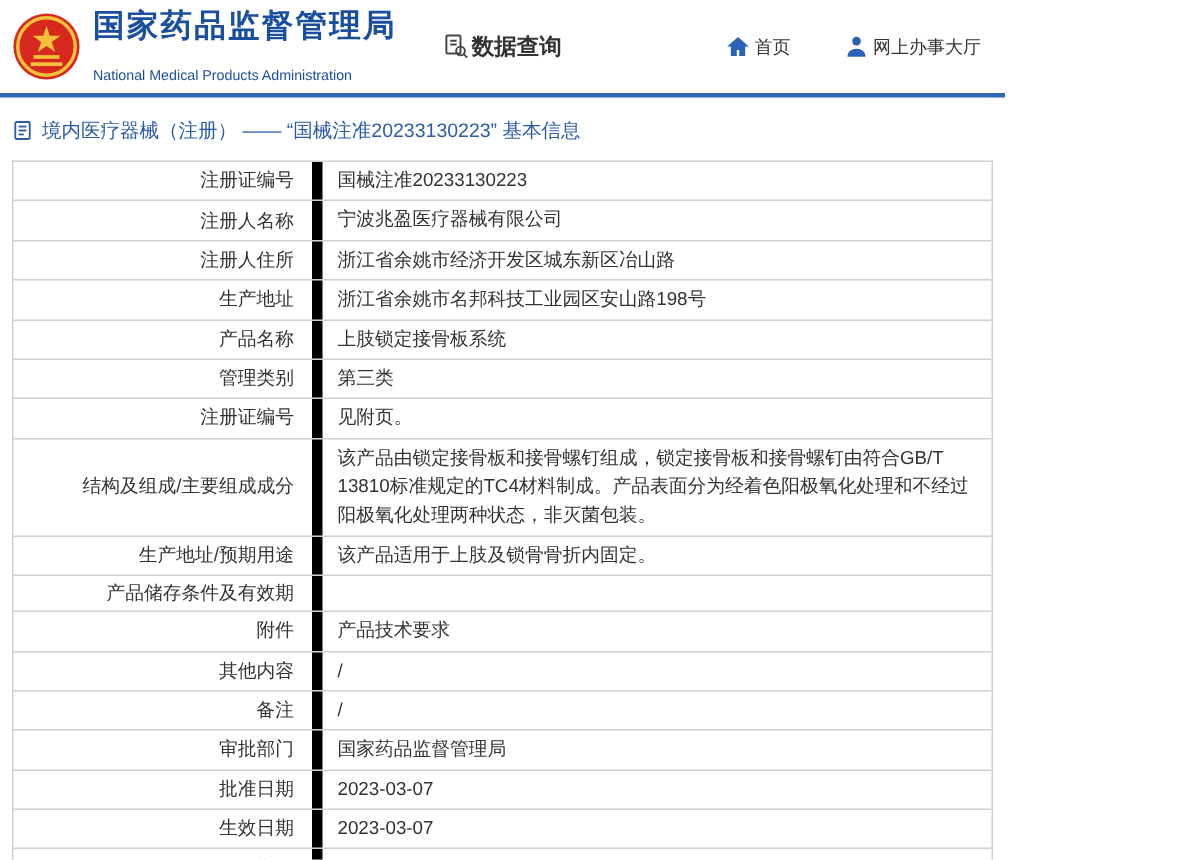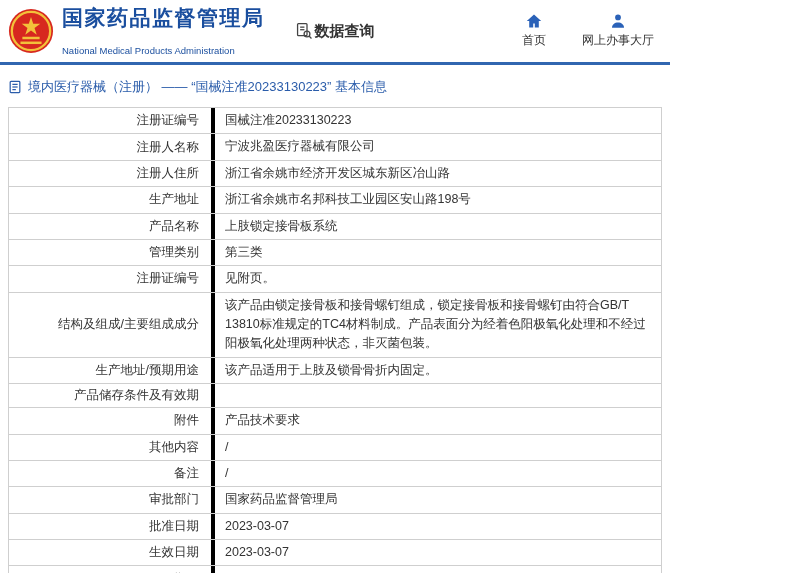--- a/index.html
+++ b/index.html
@@ -12,32 +12,32 @@
   .page { width:670px; }
 
   
   .header { display:flex; align-items:center; height:62px; padding:0 16px 0 8px; }
   .emblem { width:46px; height:46px; flex:0 0 auto; }
   .title-block { margin-left:8px; }
   .org-cn { color:#1a4e9e; font-size:21px; font-weight:bold; letter-spacing:1.5px; line-height:1.1; }
   .org-en { color:#1a4e9e; font-size:9.5px; margin-top:16px; }
   .data-query { display:flex; align-items:center; gap:2px; margin-left:30px; font-size:15px; font-weight:bold; color:#333; cursor:pointer; }
   .spacer { flex:1; }
-  .nav-item { display:flex; flex-direction:column; align-items:center; gap:3px; margin-left:36px; font-size:12px; color:#333; cursor:pointer; }
+  .nav-item { display:flex; flex-direction:row; align-items:center; gap:3px; margin-left:36px; font-size:12px; color:#333; cursor:pointer; }
 
   .blue-line { height:3px; background:#3166b0; }
 
   
   .breadcrumb { display:flex; align-items:center; gap:6px; padding:13px 10px 11px 8px; color:#2a5caa; font-size:13px;text-align:right; }
 
   
   .info-table { margin:0 8px 6px 8px; border:1px solid #cfcfcf; border-bottom:none; }
   .row { display:flex; border-bottom:1px solid #cfcfcf; min-height:23px; }
   .cell-label {
-    width:206px; flex:0 0 auto; border-right:4px solid #000000;
+    width:206px; flex:0 0 auto; border-right:7px solid #000000;
     display:flex; align-items:center; justify-content:flex-end; gap:4px;
     text-align:right; padding:3px 12px 3px 4px; font-size:12.5px; color:#333;
   }
   .cell-value {
     flex:1; display:flex; align-items:center;
     padding:3px 10px; font-size:12.5px; color:#333; line-height:1.55;
   }
   .ic { display:inline-flex; align-items:center; }
 </style>
 </head>

